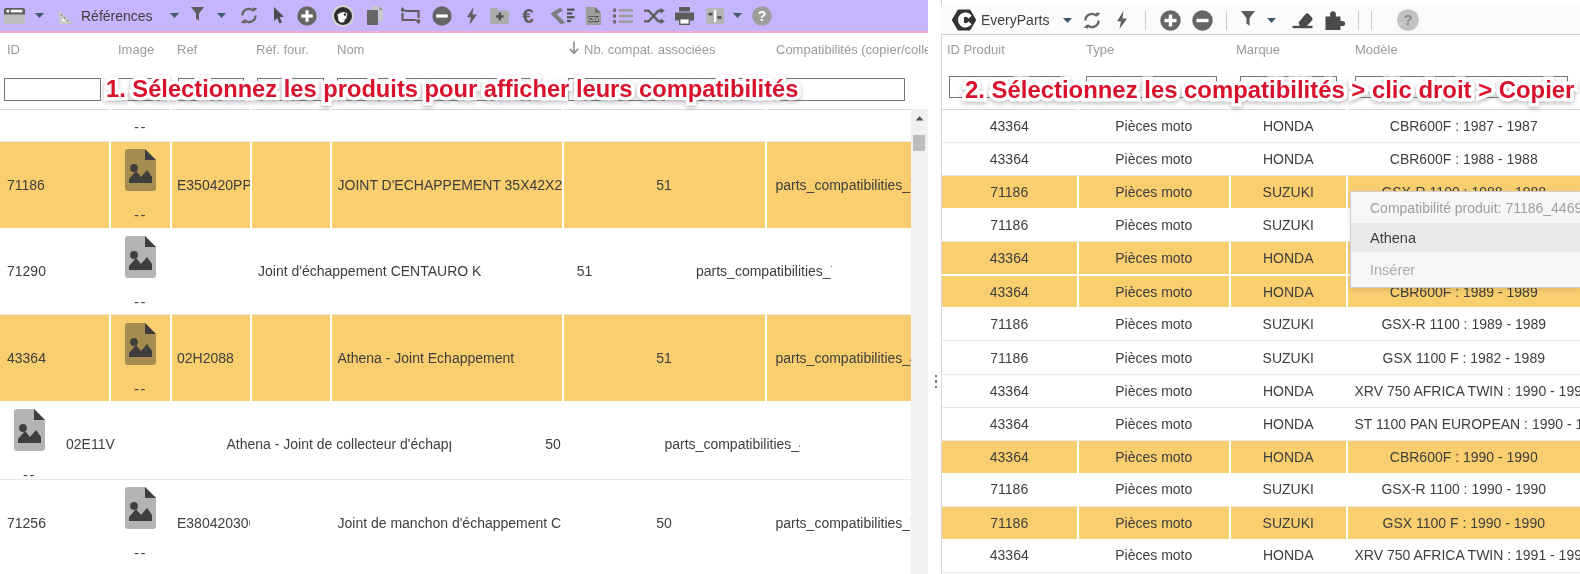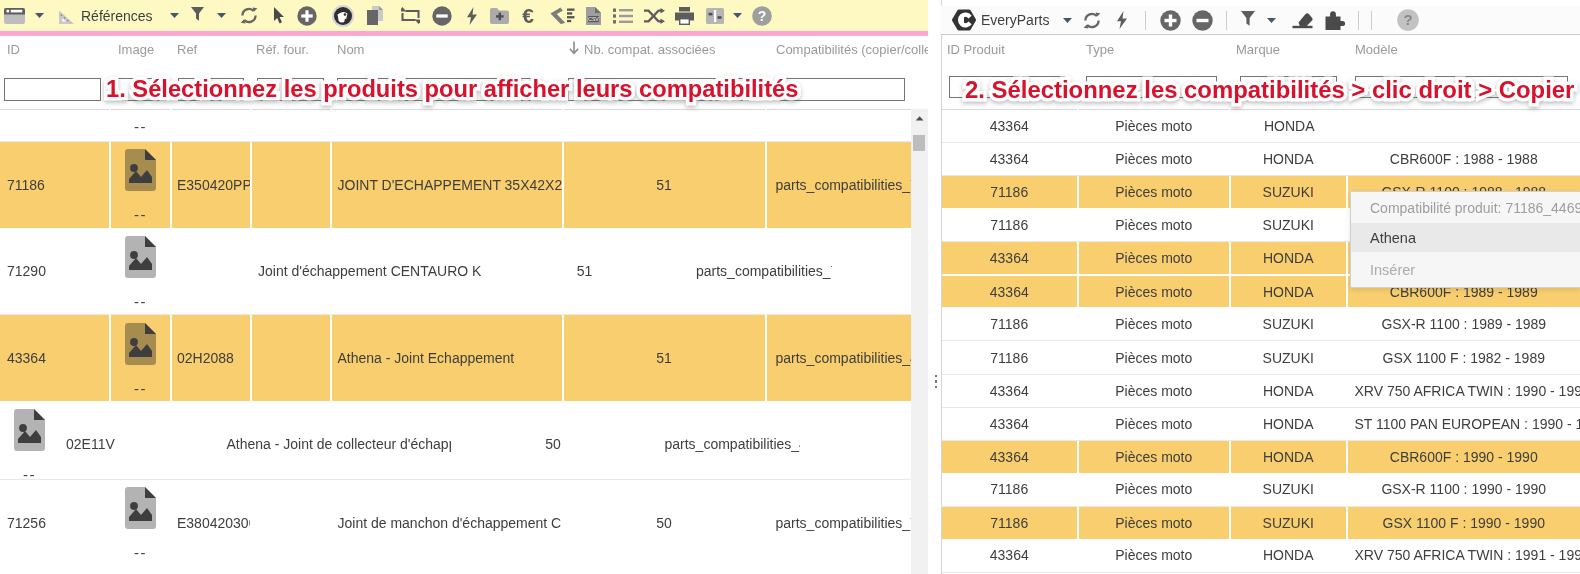--- a/index.html
+++ b/index.html
@@ -1,20 +1,20 @@
 <!DOCTYPE html>
 <html><head>
 <meta charset="utf-8">
 <style>
 html,body{margin:0;padding:0}
 body{width:1580px;height:574px;position:relative;overflow:hidden;background:#fff;
  font-family:"Liberation Sans",sans-serif;color:#3e3e3e}
 .abs{position:absolute}
 
-#ltb{position:absolute;left:0;top:0;width:928px;height:31px;background:#fef9c3;border-bottom:5px solid #f9a8d4}
+#ltb{position:absolute;left:0;top:0;width:928px;height:31px;background:#c4b5fd;border-bottom:2px solid #f9a8d4}
 #rtb{position:absolute;left:941px;top:6px;width:639px;height:28px;background:#fbfbfb;border-bottom:1px solid #ccc}
 .ic{position:absolute;top:0;height:31px;display:flex;align-items:center;justify-content:center}
 #rtb .ic{height:28px}
 .tbtxt{font-size:14px;color:#3e3e3e;white-space:nowrap}
 .sep{position:absolute;top:5px;width:1px;height:19px;background:#ccc}
 
 .hd{position:absolute;top:42px;height:15px;font-size:13px;color:#9a9a9a;white-space:nowrap}
 
 .fb{position:absolute;background:#fff;border:1px solid #757575;box-sizing:border-box}
 
@@ -468,20 +468,21 @@
 <div class="fb" style="left:949px;top:75.5px;width:116px;height:22.5px"></div>
 <div class="fb" style="left:1086px;top:75.5px;width:131px;height:22.5px"></div>
 <div class="fb" style="left:1240px;top:75.5px;width:97px;height:22.5px"></div>
 <div class="fb" style="left:1355px;top:75.5px;width:213px;height:22.5px"></div>
 <div class="red" style="left:965px;top:76px;font-size:23.9px"><span class="s">2. Sélectionnez les compatibilités &gt; clic droit &gt; Copier</span><span class="f">2. Sélectionnez les compatibilités &gt; clic droit &gt; Copier</span></div>
 <div style="position:absolute;left:942px;top:109px;width:638px;height:0;border-top:1px solid #d8d8d8"></div>
 <div class="rrow" style="top:109px">
     <div class="rcell r0">43364</div>
     <div class="rcell r1">Pièces moto</div>
     <div class="rcell r2">HONDA</div>
+    <div class="rcell r3">CBR600F : 1987 - 1987</div>
   </div>
 <div class="rrow bt" style="top:142.07px">
     <div class="rcell r0">43364</div>
     <div class="rcell r1">Pièces moto</div>
     <div class="rcell r2">HONDA</div>
     <div class="rcell r3">CBR600F : 1988 - 1988</div>
   </div>
 <div class="rrow sel bt" style="top:175.14px">
     <div class="rcell r0">71186</div>
     <div class="rcell r1">Pièces moto</div>

